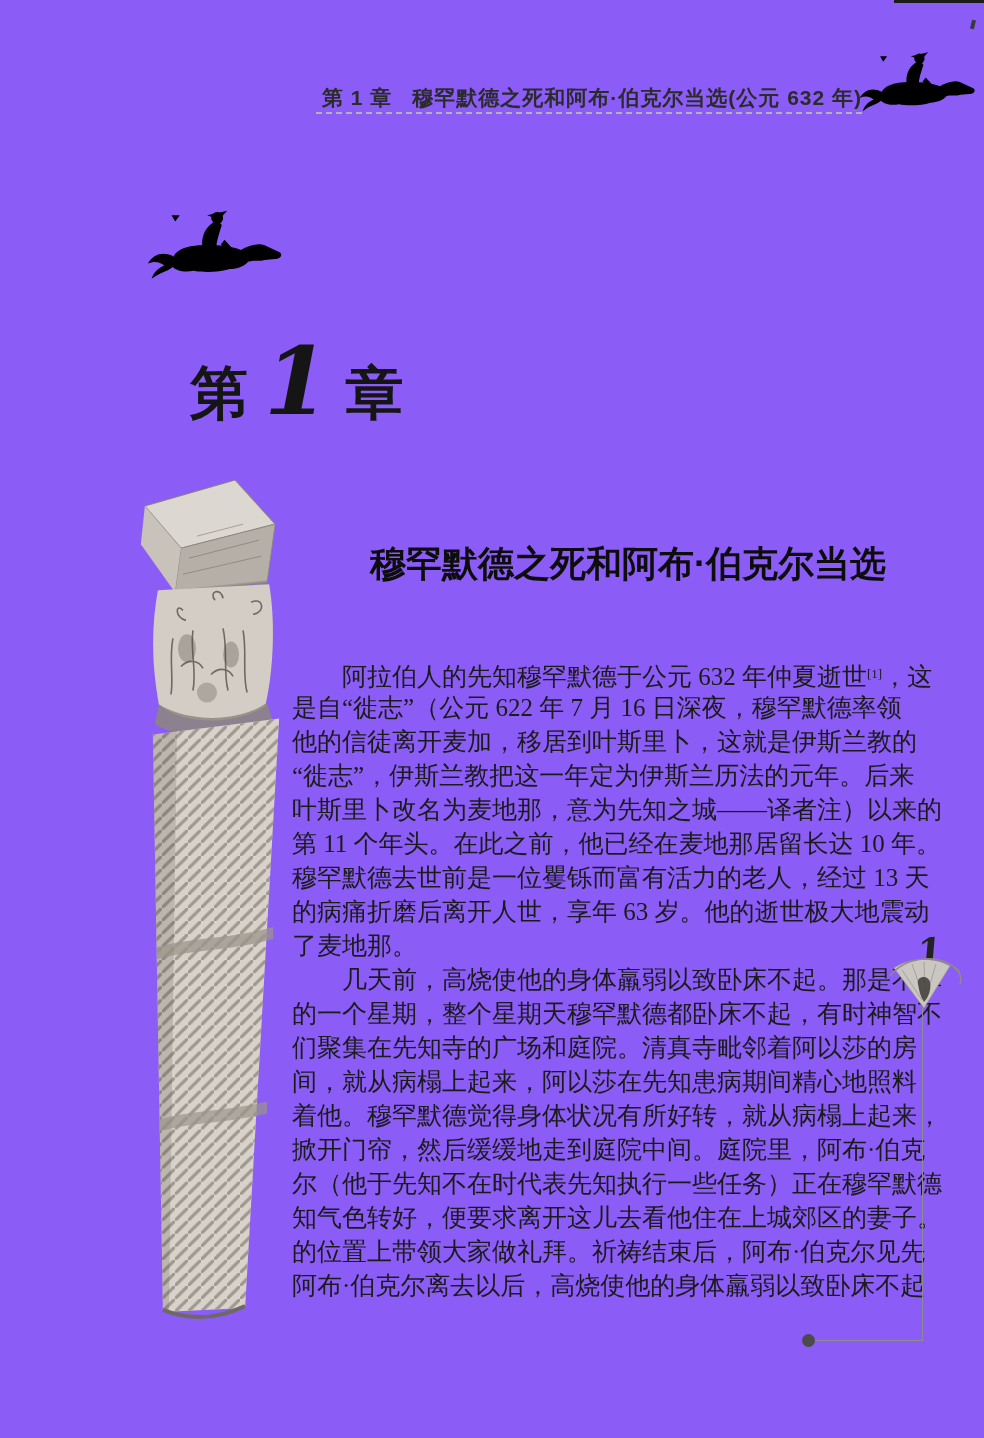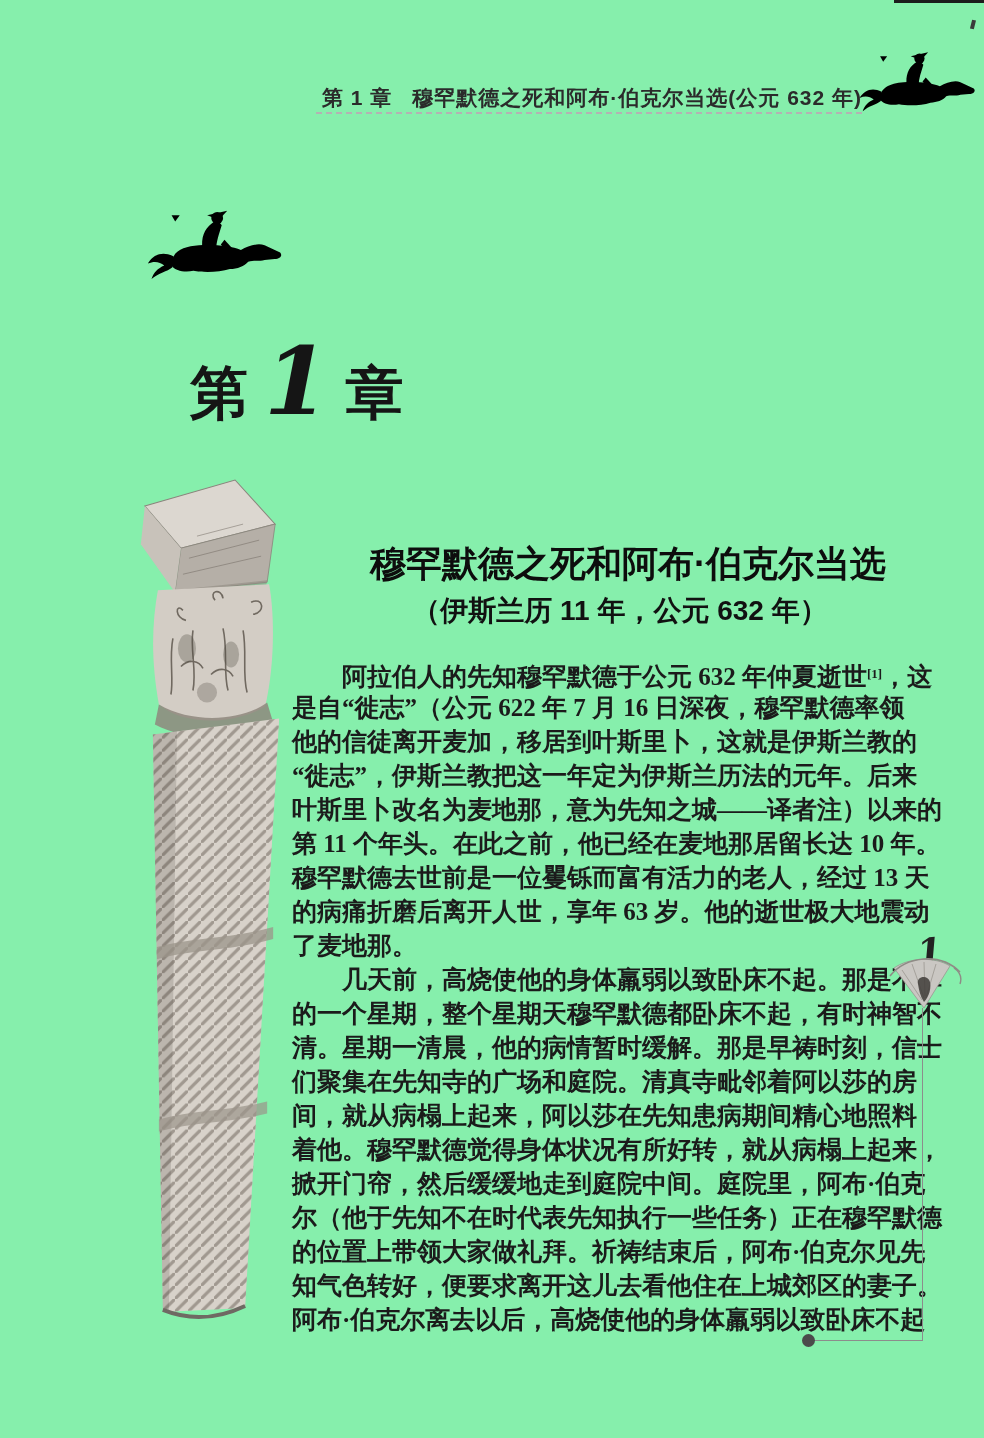--- a/index.html
+++ b/index.html
@@ -1,17 +1,17 @@
 <!DOCTYPE html>
 <html><head>
 <meta charset="utf-8">
 <style>
   html,body{margin:0;padding:0;background:#e8e8e8;}
   .page{
-    position:relative;width:984px;height:1438px;background:#86efac;
+    position:relative;width:984px;height:1438px;background:#8b5cf6;
     overflow:hidden;font-family:"Liberation Serif","DejaVu Serif",serif;
   }
   
   .scan-edge{position:absolute;left:894px;top:0;width:90px;height:3px;background:#1c1c1c;}
   .scan-tick{position:absolute;left:971px;top:20px;width:4px;height:9px;background:#3a3a3a;transform:rotate(14deg);}
 
   
   .running-head{
     position:absolute;left:322px;top:84px;width:536px;text-align:center;white-space:nowrap;
     font-family:"Liberation Sans","DejaVu Sans",sans-serif;font-weight:700;
@@ -47,21 +47,21 @@
   .subtitle{
     position:absolute;left:320px;top:592px;width:600px;margin:0;text-align:center;white-space:nowrap;
     font-family:"Liberation Sans","DejaVu Sans",sans-serif;font-size:28px;font-weight:700;color:#111;
   }
 
   
   .body-text{
     position:absolute;left:292px;top:657px;width:642px;
     font-size:25px;line-height:34px;color:#1b1b1b;
   }
-  .body-line{white-space:nowrap;height:34px;font-weight:bold;}
+  .body-line{white-space:nowrap;height:34px;}
   .body-line.indent{padding-left:50px;}
   .body-line sup{font-size:13px;vertical-align:7px;}
 
   
   .marker-num{
     position:absolute;left:917px;top:930px;font-family:"DejaVu Serif","Liberation Serif",serif;
     font-style:italic;font-weight:700;font-size:36px;color:#222;transform:rotate(-6deg);
   }
   .marker-art{position:absolute;left:888px;top:950px;width:76px;height:62px;}
   .vline{position:absolute;left:922px;top:1008px;width:1px;height:333px;background:#8c8c8c;}
@@ -173,42 +173,40 @@
     <path d="M30,256 L156,240 L122,828 L40,832 Z" fill="url(#flutes)" opacity="0.9"></path>
     <path d="M30,256 L54,253 L46,830 L40,832 Z" fill="#2a241e" opacity="0.16"></path>
 
     <path d="M34,468 C70,458 108,460 150,448 L150,460 C108,472 70,470 34,480 Z" fill="#9b948a" opacity="0.75"></path>
     <path d="M36,640 C72,630 104,632 144,622 L144,634 C104,644 72,642 36,652 Z" fill="#9b948a" opacity="0.7"></path>
 
     <path d="M40,830 Q80,846 122,826" stroke="#6f6963" stroke-width="4" fill="none"></path>
   </svg>
 
   <h1 class="title">穆罕默德之死和阿布·伯克尔当选</h1>
-  <h2 class="subtitle">（伊斯兰历 11 年，公元 632 年）</h2>
 
   <div class="body-text" id="body-text">
       <div class="body-line indent"><span>阿拉伯人的先知穆罕默德于公元 632 年仲夏逝世</span><sup>[1]</sup><span>，这</span></div>
       <div class="body-line"><span>是自“徙志”（公元 622 年 7 月 16 日深夜，穆罕默德率领</span></div>
       <div class="body-line"><span>他的信徒离开麦加，移居到叶斯里卜，这就是伊斯兰教的</span></div>
       <div class="body-line"><span>“徙志”，伊斯兰教把这一年定为伊斯兰历法的元年。后来</span></div>
       <div class="body-line"><span>叶斯里卜改名为麦地那，意为先知之城——译者注）以来的</span></div>
       <div class="body-line"><span>第 11 个年头。在此之前，他已经在麦地那居留长达 10 年。</span></div>
       <div class="body-line"><span>穆罕默德去世前是一位矍铄而富有活力的老人，经过 13 天</span></div>
       <div class="body-line"><span>的病痛折磨后离开人世，享年 63 岁。他的逝世极大地震动</span></div>
       <div class="body-line"><span>了麦地那。</span></div>
       <div class="body-line indent"><span>几天前，高烧使他的身体羸弱以致卧床不起。那是不幸</span></div>
       <div class="body-line"><span>的一个星期，整个星期天穆罕默德都卧床不起，有时神智不</span></div>
-      <div class="body-line"><span>清。星期一清晨，他的病情暂时缓解。那是早祷时刻，信士</span></div>
       <div class="body-line"><span>们聚集在先知寺的广场和庭院。清真寺毗邻着阿以莎的房</span></div>
       <div class="body-line"><span>间，就从病榻上起来，阿以莎在先知患病期间精心地照料</span></div>
       <div class="body-line"><span>着他。穆罕默德觉得身体状况有所好转，就从病榻上起来，</span></div>
       <div class="body-line"><span>掀开门帘，然后缓缓地走到庭院中间。庭院里，阿布·伯克</span></div>
       <div class="body-line"><span>尔（他于先知不在时代表先知执行一些任务）正在穆罕默德</span></div>
+      <div class="body-line"><span>知气色转好，便要求离开这儿去看他住在上城郊区的妻子。</span></div>
       <div class="body-line"><span>的位置上带领大家做礼拜。祈祷结束后，阿布·伯克尔见先</span></div>
-      <div class="body-line"><span>知气色转好，便要求离开这儿去看他住在上城郊区的妻子。</span></div>
       <div class="body-line"><span>阿布·伯克尔离去以后，高烧使他的身体羸弱以致卧床不起</span></div>
     </div>
 
   <span class="marker-num">1</span>
   <svg class="marker-art" viewBox="0 0 76 62">
     <path d="M6,18 C20,8 46,6 62,16 L36,58 Z" fill="#cac7c3" stroke="#9a9792" stroke-width="0.8"></path>
     <g stroke="#a5a19b" stroke-width="1" fill="none">
       <path d="M14,20 L34,50"></path>
       <path d="M24,14 L36,48"></path>
       <path d="M36,12 L37,46"></path>

